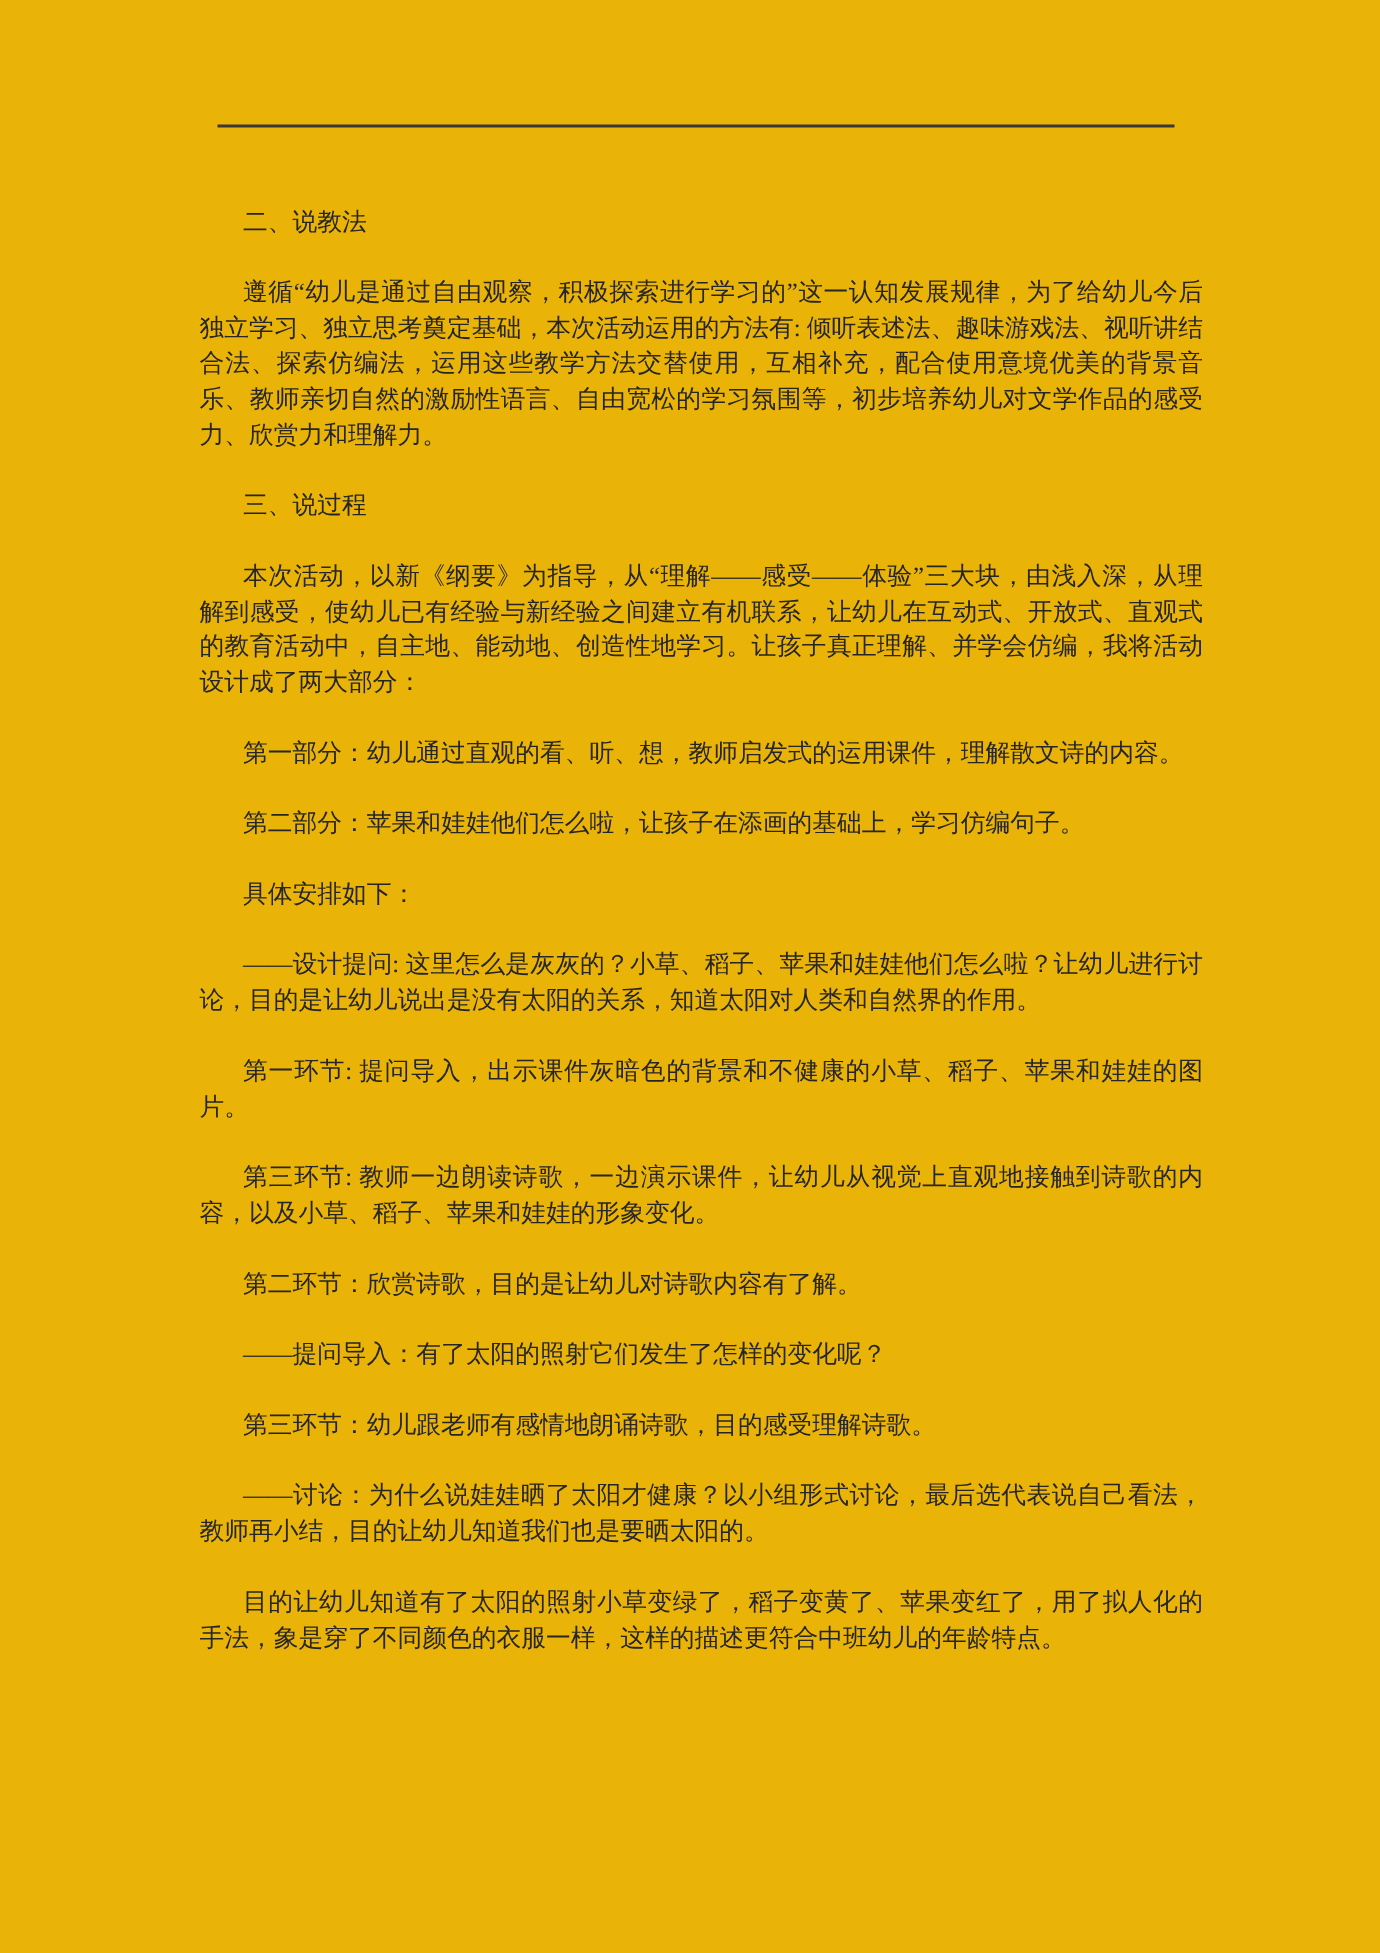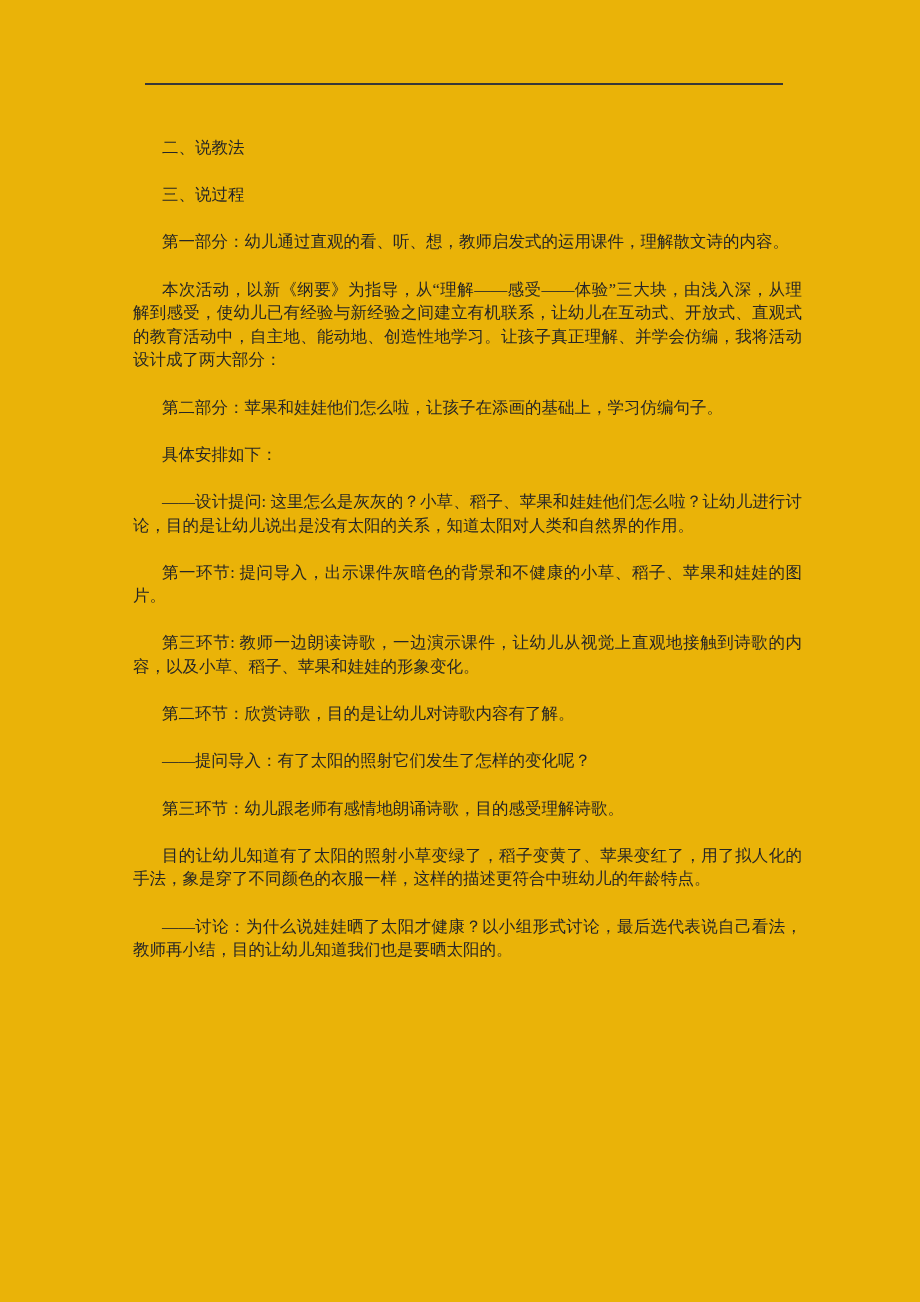--- a/index.html
+++ b/index.html
@@ -43,27 +43,28 @@
     margin-bottom: 0;
   }
 </style>
 </head>
 <body>
 
 <div class="page" style="background: #eab308;">
   <div class="top-rule" style="background: rgb(56, 56, 56);"></div>
   <div class="doc-body" id="doc-body" style="color: rgb(38, 38, 38);">
       <p>二、说教法</p>
+      <p>遵循“幼儿是通过自由观察，积极探索进行学习的”这一认知发展规律，为了给幼儿今后独立学习、独立思考奠定基础，本次活动运用的方法有: 倾听表述法、趣味游戏法、视听讲结合法、探索仿编法，运用这些教学方法交替使用，互相补充，配合使用意境优美的背景音乐、教师亲切自然的激励性语言、自由宽松的学习氛围等，初步培养幼儿对文学作品的感受力、欣赏力和理解力。</p>
       <p>三、说过程</p>
+      <p>本次活动，以新《纲要》为指导，从“理解——感受——体验”三大块，由浅入深，从理解到感受，使幼儿已有经验与新经验之间建立有机联系，让幼儿在互动式、开放式、直观式的教育活动中，自主地、能动地、创造性地学习。让孩子真正理解、并学会仿编，我将活动设计成了两大部分：</p>
       <p>第一部分：幼儿通过直观的看、听、想，教师启发式的运用课件，理解散文诗的内容。</p>
-      <p>本次活动，以新《纲要》为指导，从“理解——感受——体验”三大块，由浅入深，从理解到感受，使幼儿已有经验与新经验之间建立有机联系，让幼儿在互动式、开放式、直观式的教育活动中，自主地、能动地、创造性地学习。让孩子真正理解、并学会仿编，我将活动设计成了两大部分：</p>
       <p>第二部分：苹果和娃娃他们怎么啦，让孩子在添画的基础上，学习仿编句子。</p>
       <p>具体安排如下：</p>
       <p>——设计提问: 这里怎么是灰灰的？小草、稻子、苹果和娃娃他们怎么啦？让幼儿进行讨论，目的是让幼儿说出是没有太阳的关系，知道太阳对人类和自然界的作用。</p>
       <p>第一环节: 提问导入，出示课件灰暗色的背景和不健康的小草、稻子、苹果和娃娃的图片。</p>
       <p>第三环节: 教师一边朗读诗歌，一边演示课件，让幼儿从视觉上直观地接触到诗歌的内容，以及小草、稻子、苹果和娃娃的形象变化。</p>
       <p>第二环节：欣赏诗歌，目的是让幼儿对诗歌内容有了解。</p>
       <p>——提问导入：有了太阳的照射它们发生了怎样的变化呢？</p>
       <p>第三环节：幼儿跟老师有感情地朗诵诗歌，目的感受理解诗歌。</p>
+      <p>——讨论：为什么说娃娃晒了太阳才健康？以小组形式讨论，最后选代表说自己看法，教师再小结，目的让幼儿知道我们也是要晒太阳的。</p>
       <p>目的让幼儿知道有了太阳的照射小草变绿了，稻子变黄了、苹果变红了，用了拟人化的手法，象是穿了不同颜色的衣服一样，这样的描述更符合中班幼儿的年龄特点。</p>
-      <p>——讨论：为什么说娃娃晒了太阳才健康？以小组形式讨论，最后选代表说自己看法，教师再小结，目的让幼儿知道我们也是要晒太阳的。</p>
     </div>
 </div>
 
 </body></html>

